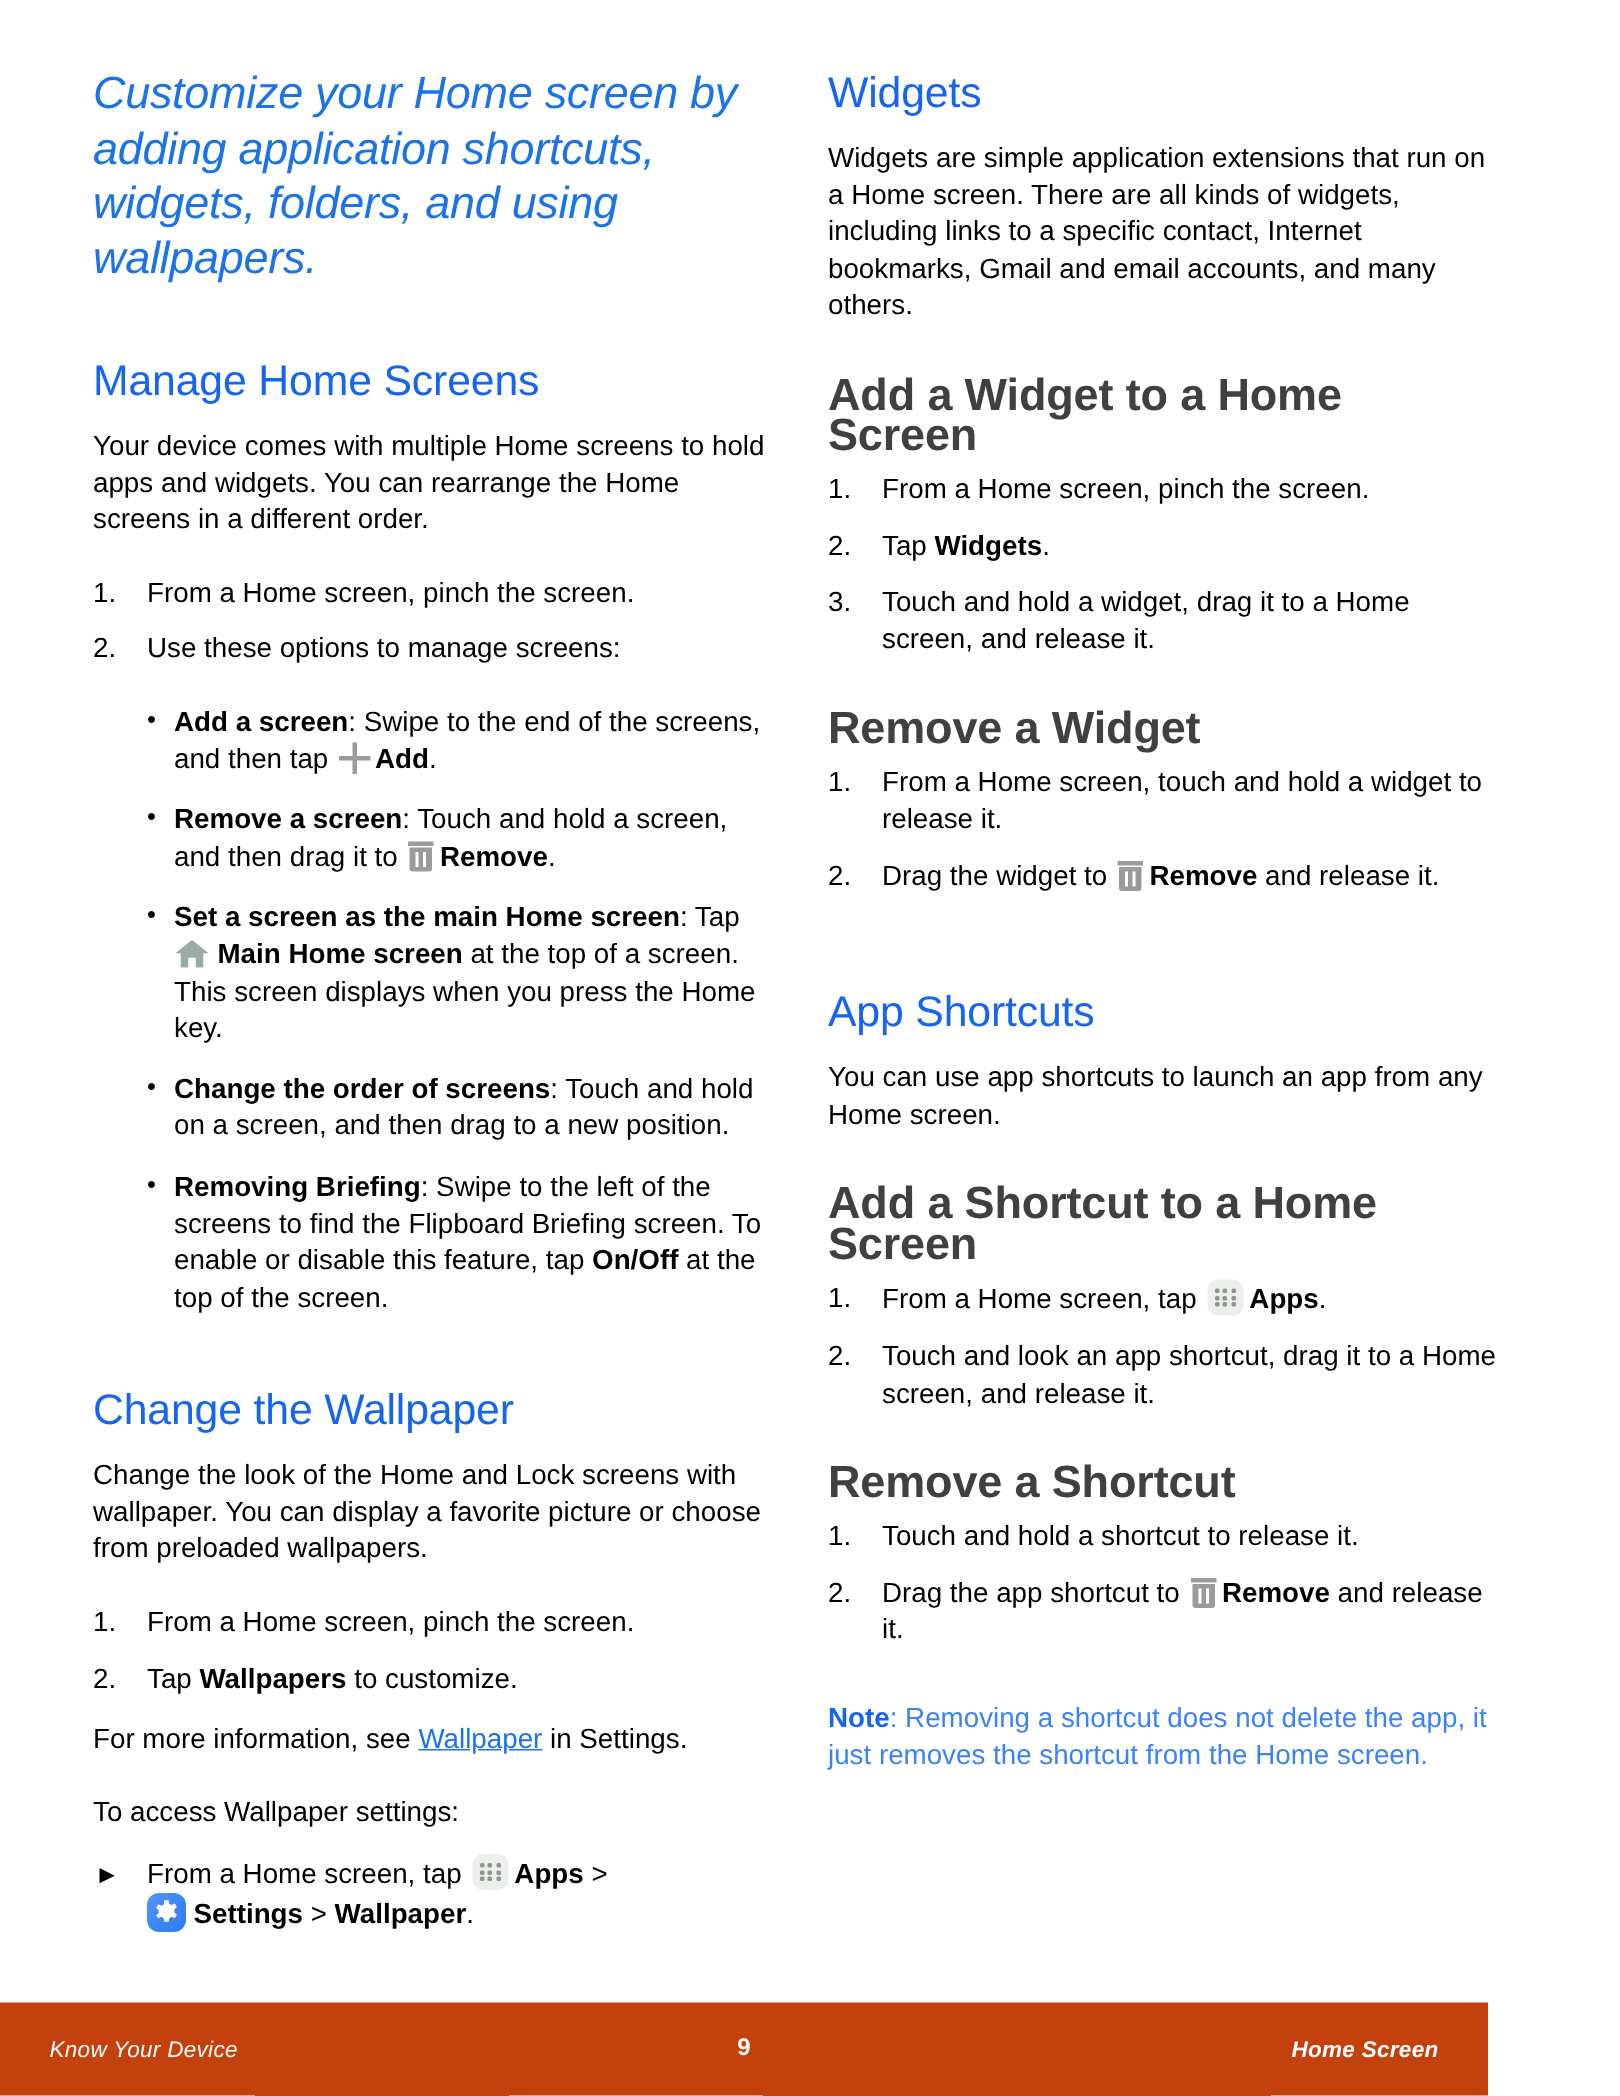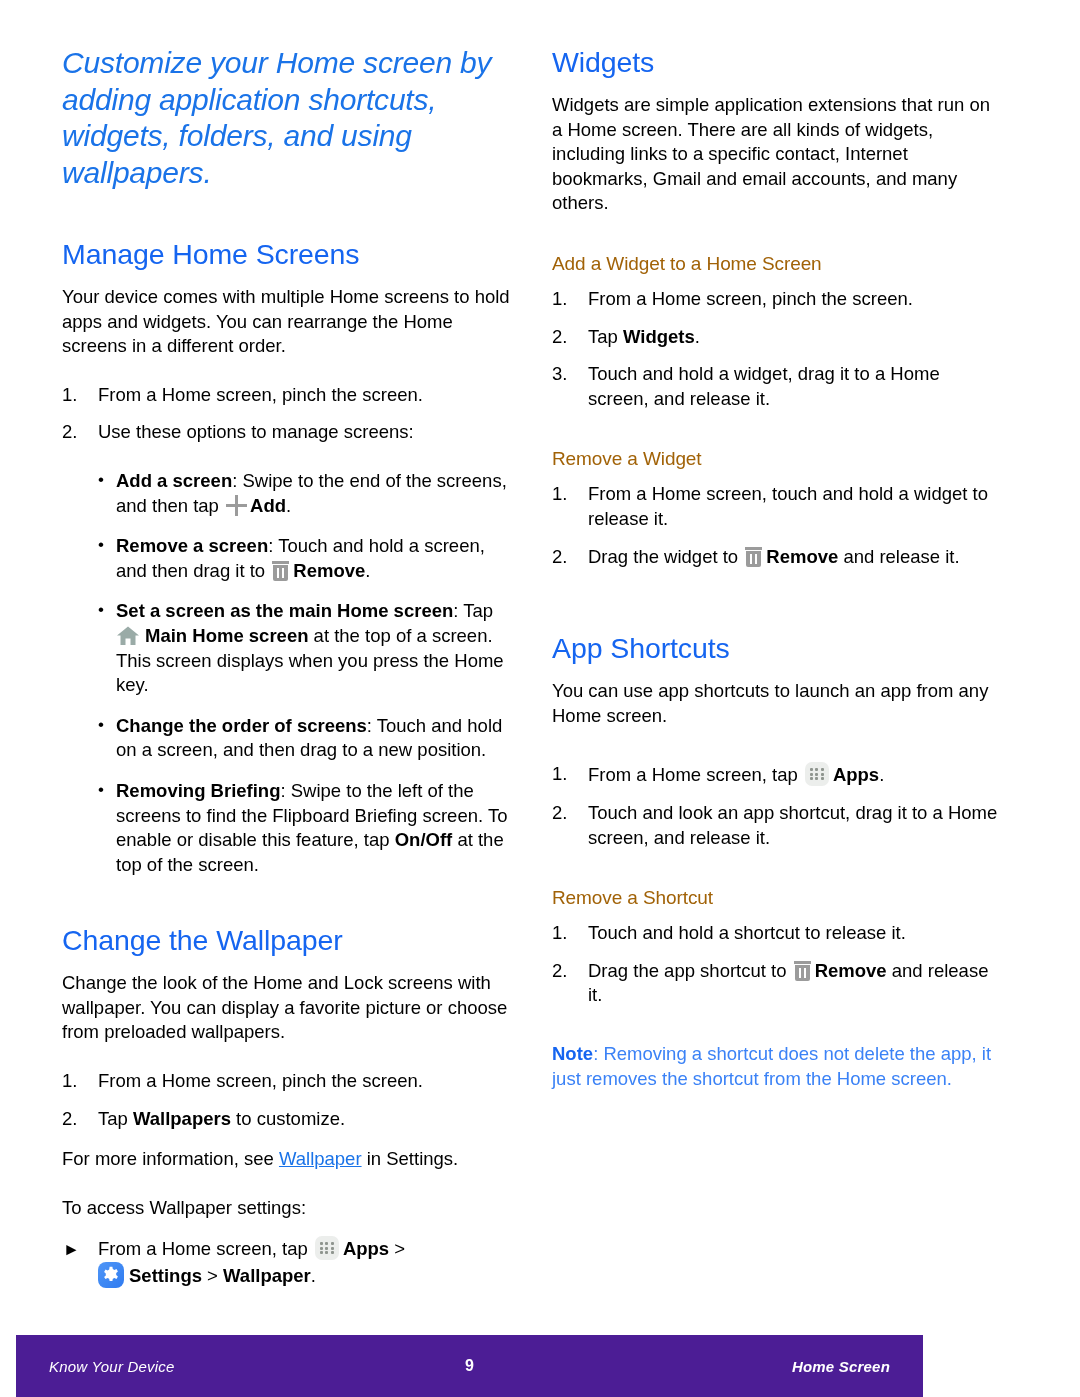--- a/index.html
+++ b/index.html
@@ -49,24 +49,24 @@
   h2.section-title {
     font-size: 28.5px;
     line-height: 34px;
     font-weight: 400;
     color: #1565f0;
     margin: 0 0 14px 0;
     letter-spacing: -0.1px;
   }
 
   h3.sub-title {
-    font-size: 19px;
+    font-size: 30px;
     line-height: 27px;
-    font-weight: 400;
-    color: #a16207;
+    font-weight: 700;
+    color: #404040;
     margin: 0 0 10px 0;
     letter-spacing: -0.1px;
   }
 
   p.body {
     font-size: 18.5px;
     line-height: 24.6px;
     margin: 0;
     color: #000;
   }
@@ -242,25 +242,25 @@
     margin: 0 5px 0 0;
     vertical-align: -6px;
     background: linear-gradient(135deg, #4f96f7 0%, #2f7bf0 100%);
     border-radius: 8px;
   }
   .ic-gear svg { position: absolute; left: 4px; top: 4px; }
 
   
   .footer {
     position: absolute;
-    left: 16px;
+    left: 0;
     bottom: 0;
-    width: 907px;
+    width: 992px;
     height: 62px;
-    background: #4c1d95;
+    background: #c2410c;
     display: flex;
     align-items: center;
     color: #ffffff;
   }
   .footer .f-left {
     position: absolute;
     left: 33px;
     font-size: 15px;
     font-style: italic;
     letter-spacing: 0.2px;
@@ -429,20 +429,21 @@
 
 
       <div class="gap-xl"></div>
 
       <h2 class="section-title">App Shortcuts</h2>
 
       <p class="body">You can use app shortcuts to launch an app from any Home screen.</p>
 
       <div class="gap-l"></div>
 
+      <h3 class="sub-title">Add a Shortcut to a Home Screen</h3>
 
       <ol class="steps">
         <li>
           <span class="num">1.</span>
           <span>From a Home screen, tap </span><span class="ic ic-apps">
               <span class="g" style="left:5px;  top:6px;"></span><span class="g" style="left:10.5px;top:6px;"></span><span class="g" style="left:16px;top:6px;"></span>
               <span class="g" style="left:5px;  top:10.5px;"></span><span class="g" style="left:10.5px;top:10.5px;"></span><span class="g" style="left:16px;top:10.5px;"></span>
               <span class="g" style="left:5px;  top:15px;"></span><span class="g" style="left:10.5px;top:15px;"></span><span class="g" style="left:16px;top:15px;"></span>
             </span><b>Apps</b><span>.</span>
         </li>

